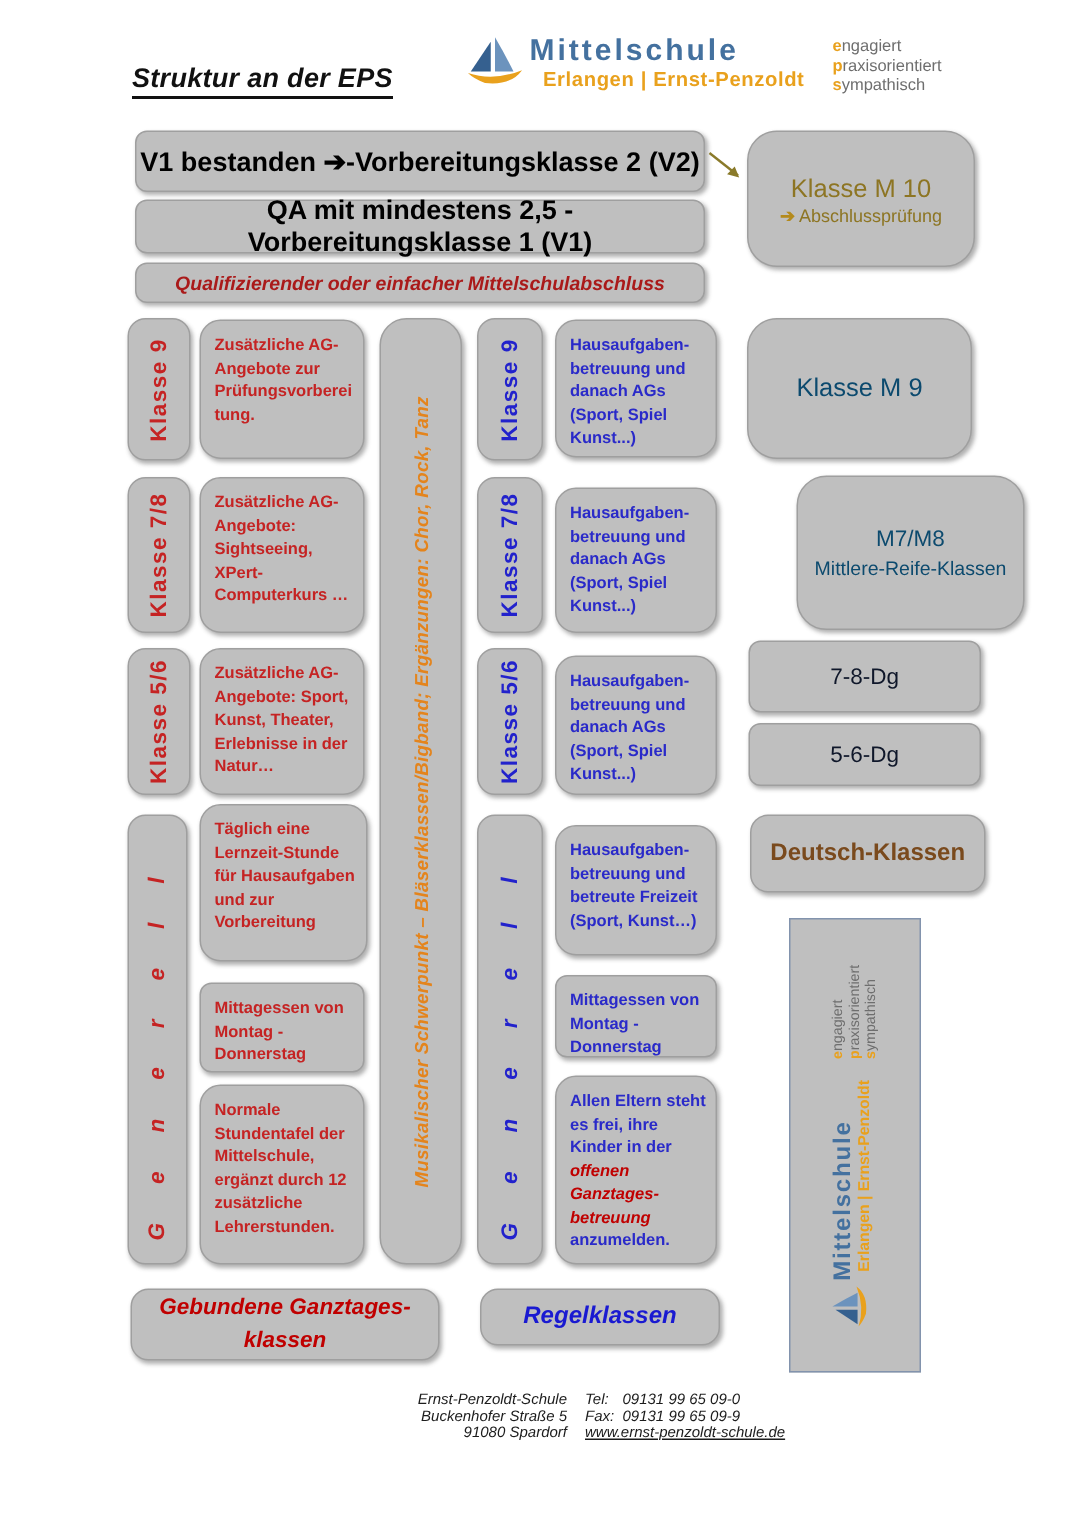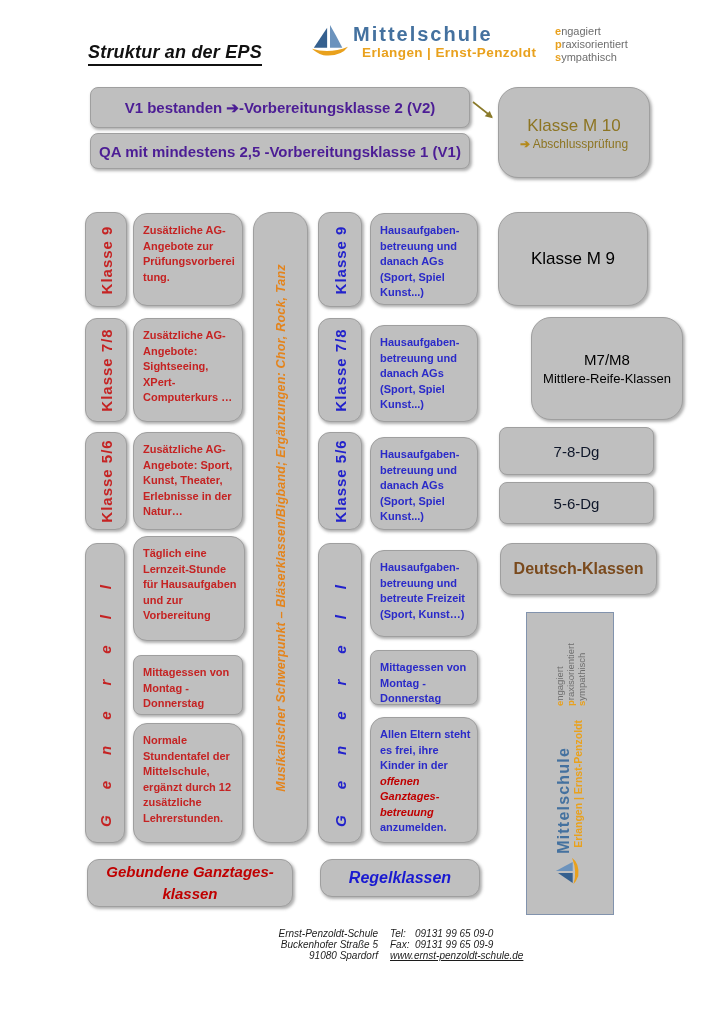--- a/index.html
+++ b/index.html
@@ -18,42 +18,42 @@
   
   #title{left:88px;top:42px;font-size:18px;font-weight:bold;font-style:italic;color:#111;
     border-bottom:2px solid #111;padding-bottom:1px;letter-spacing:.2px;}
   #logo-header{left:311px;top:23px;display:flex;align-items:flex-start;}
   .logo-name{font-size:20px;font-weight:bold;color:#44719f;letter-spacing:2px;line-height:22px;}
   .logo-sub{font-size:13.5px;font-weight:bold;color:#e9a11d;letter-spacing:.4px;line-height:15px;margin-left:9px;}
   .motto{font-size:11px;line-height:13px;color:#6e6e6e;}
   .motto b{color:#e9a11d;font-weight:bold;}
   #motto-header{left:555px;top:25px;}
   
-  .flowtxt{font-size:15px;font-weight:bold;color:#4c1d95;}
+  .flowtxt{font-size:18px;font-weight:bold;color:#000000;}
   .quali{font-size:13px;font-weight:bold;font-style:italic;color:#aa1a1a;}
   .m10-title{font-size:17px;color:#8d7523;line-height:22px;}
   .m10-sub{font-size:12px;color:#8d7523;}
   .m10-sub b{color:#b48a1c;font-weight:bold;}
   
   .vlabel-red,.vlabel-blue{position:absolute;left:50%;top:50%;white-space:nowrap;
     transform:translate(-50%,-50%) rotate(-90deg);font-size:15px;font-weight:bold;letter-spacing:1px;}
   .vlabel-red{color:#c52323}.vlabel-blue{color:#2222cc}
   .vgen{position:absolute;left:50%;top:50%;white-space:nowrap;
     transform:translate(-50%,-50%) rotate(-90deg);
     font-size:15px;font-weight:bold;font-style:italic;letter-spacing:26px;}
   .vmusic{position:absolute;left:50%;top:50%;white-space:nowrap;
     transform:translate(-50%,-50%) rotate(-90deg);
     font-size:12.5px;font-weight:bold;font-style:italic;color:#e4841c;letter-spacing:.2px;}
   
   .desc{font-size:11px;font-weight:bold;line-height:15.5px;padding:9px 6px 6px 9px;
     overflow-wrap:break-word;}
   .desc-red{color:#c52323}.desc-blue{color:#2a2ac9}
   .desc .em-red{color:#c00000;font-style:italic;}
   
-  .gold{color:#000000}.brown{color:#0f172a}.dkbrown{color:#7a4a1d;font-weight:bold;}
+  .gold{color:#0c4a6e}.brown{color:#0f172a}.dkbrown{color:#7a4a1d;font-weight:bold;}
   
   .bottom-red{font-size:15px;font-weight:bold;font-style:italic;color:#c00000;line-height:22px;}
   .bottom-blue{font-size:16px;font-weight:bold;font-style:italic;color:#1a1ad1;}
   
   .footer{font-size:10px;font-style:italic;color:#1c1c1c;line-height:10.8px;}
   .footer .lbl{display:inline-block;width:25px;}
   .weblink{text-decoration:underline;}
   
   #vlogo-box{left:526px;top:612px;width:88px;height:303px;background:#bfbfbf;
     border:1px solid #8293ad;position:absolute;box-sizing:border-box;}
@@ -88,20 +88,23 @@
     <div><b>e</b><span>ngagiert</span></div>
     <div><b>p</b><span>raxisorientiert</span></div>
     <div><b>s</b><span>ympathisch</span></div>
   </div>
 
   <div class="box r8 center" style="left:90px;top:87px;width:380px;height:41px;">
     <span class="flowtxt">V1 bestanden ➔-Vorbereitungsklasse 2 (V2)</span>
   </div>
   <div class="box r8 center" style="left:90px;top:133px;width:380px;height:36px;">
     <span class="flowtxt">QA mit mindestens 2,5 -Vorbereitungsklasse 1 (V1)</span>
+  </div>
+  <div class="box r8 center" style="left:90px;top:175px;width:380px;height:27px;">
+    <span class="quali">Qualifizierender oder einfacher Mittelschulabschluss</span>
   </div>
 
   <svg class="abs" style="left:470px;top:98px;" width="30" height="30" viewBox="0 0 30 30">
     <line x1="3" y1="4" x2="22" y2="19" stroke="#8a7a2a" stroke-width="1.6"></line>
     <path d="M24 21 L14.5 18.5 L20.5 12.5 Z" fill="#8a7a2a" transform="translate(-1,-1) scale(0.85) translate(4,4)"></path>
   </svg>
 
   <div class="box r20 col" style="left:498px;top:87px;width:152px;height:91px;">
     <div class="m10-title">Klasse M 10</div>
     <div class="m10-sub">

